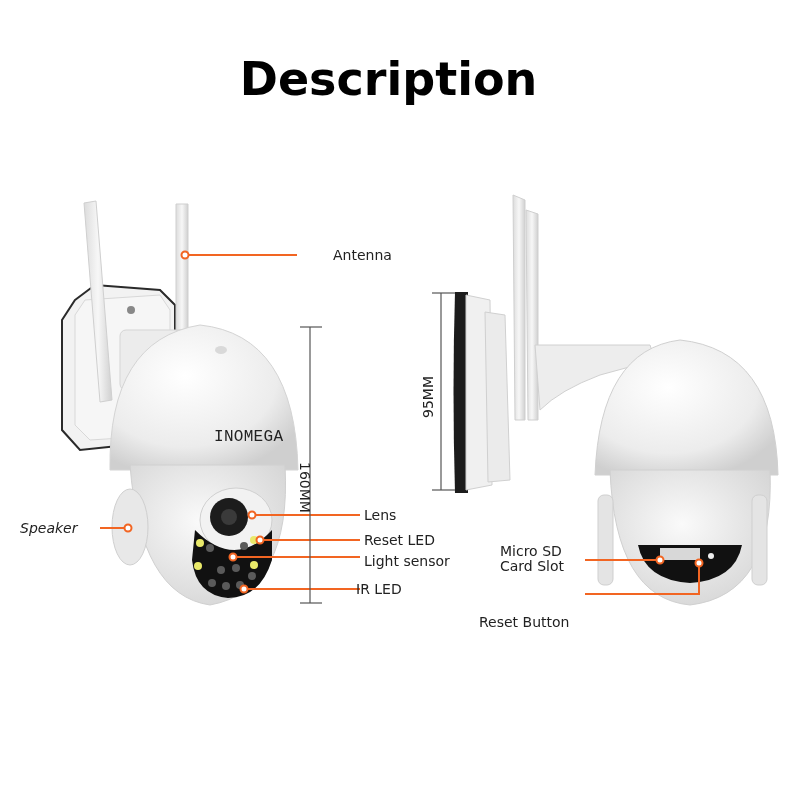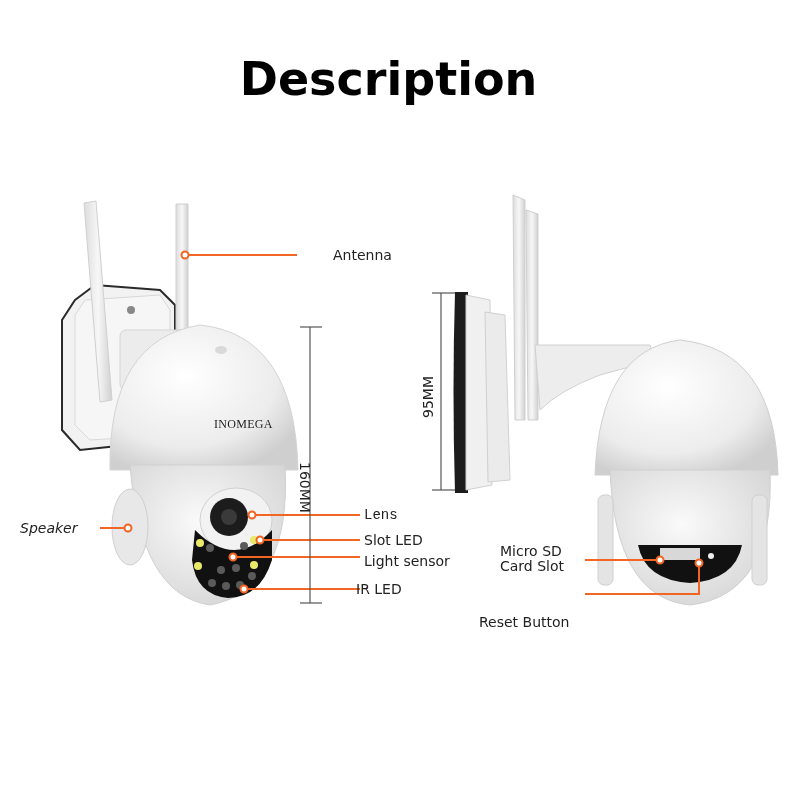--- a/index.html
+++ b/index.html
@@ -4,21 +4,21 @@
 <style>
   html, body { margin:0; padding:0; background:#ffffff; }
   body { width:800px; height:800px; position:relative; overflow:hidden; font-family:"DejaVu Sans", sans-serif; }
   .title { position:absolute; left:0; top:52px; width:777px; text-align:center; font-family:"DejaVu Sans", sans-serif; font-weight:bold; font-size:46px; color:#000; letter-spacing:0px; }
   .lbl { position:absolute; font-family:"DejaVu Sans", sans-serif; font-size:14px; color:#222; white-space:nowrap; line-height:15px; }
   .lbl.r { text-align:left; }
   svg.art { position:absolute; left:0; top:0; }
   .dim { position:absolute; font-family:"DejaVu Sans", sans-serif; font-size:14px; color:#222; white-space:nowrap; }
   .dim.v160 { left:313px; top:462px; transform:rotate(90deg); transform-origin:left top; }
   .dim.v95 { left:420px; top:418px; transform:rotate(-90deg); transform-origin:left top; }
-  .brand { position:absolute; left:214px; top:417px; font-family:Liberation Serif, serif; font-size:12px; color:#222; letter-spacing:0.3px; }
+  .brand { position:absolute; left:214px; top:428px; font-family:Liberation Mono, monospace; font-size:16px; color:#222; letter-spacing:0.3px; }
 </style>
 </head>
 <body>
 
 <div class="title">Description</div>
 
 <svg class="art" width="800" height="800" viewBox="0 0 800 800">
   <defs>
     <radialGradient id="domeG" cx="40%" cy="35%" r="70%">
       <stop offset="0%" stop-color="#ffffff"></stop>
@@ -131,22 +131,22 @@
     <line x1="441" y1="293" x2="441" y2="490"></line>
     <line x1="432" y1="293" x2="455" y2="293"></line>
     <line x1="432" y1="490" x2="455" y2="490"></line>
   </g>
 </svg>
 
 <div class="brand">INOMEGA</div>
 
 <div class="lbl" style="left:301px; top:248px;margin-left:32px;">Antenna</div>
 <div class="lbl" style="left:20px; top:521px;font-style:italic;">Speaker</div>
-<div class="lbl" style="left:364px; top:508px;font-family:Liberation Mono, monospace;">Lens</div>
-<div class="lbl" style="left:364px; top:533px;">Slot LED</div>
+<div class="lbl" style="left:364px; top:508px;">Lens</div>
+<div class="lbl" style="left:364px; top:533px;">Reset LED</div>
 <div class="lbl" style="left:364px; top:554px;">Light sensor</div>
 <div class="lbl" style="left:356px; top:582px;">IR LED</div>
 
 <div class="lbl r" style="left:500px; top:544px; width:82px;">
   <div>Micro SD</div>
   <div>Card Slot</div>
 </div>
 <div class="lbl" style="left:479px; top:615px;">Reset Button</div>
 
 <div class="dim v160">160MM</div>

